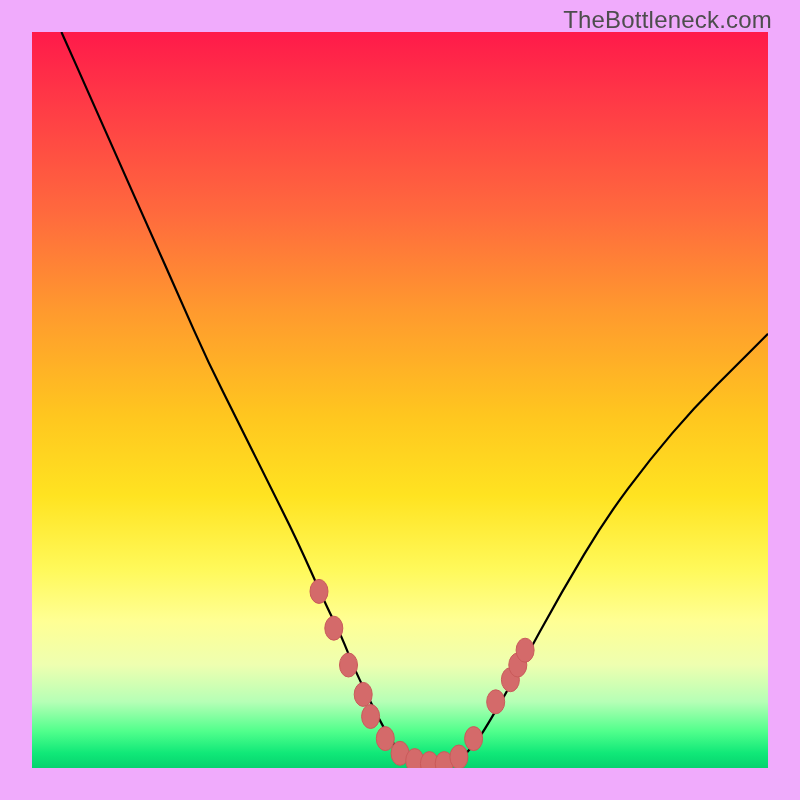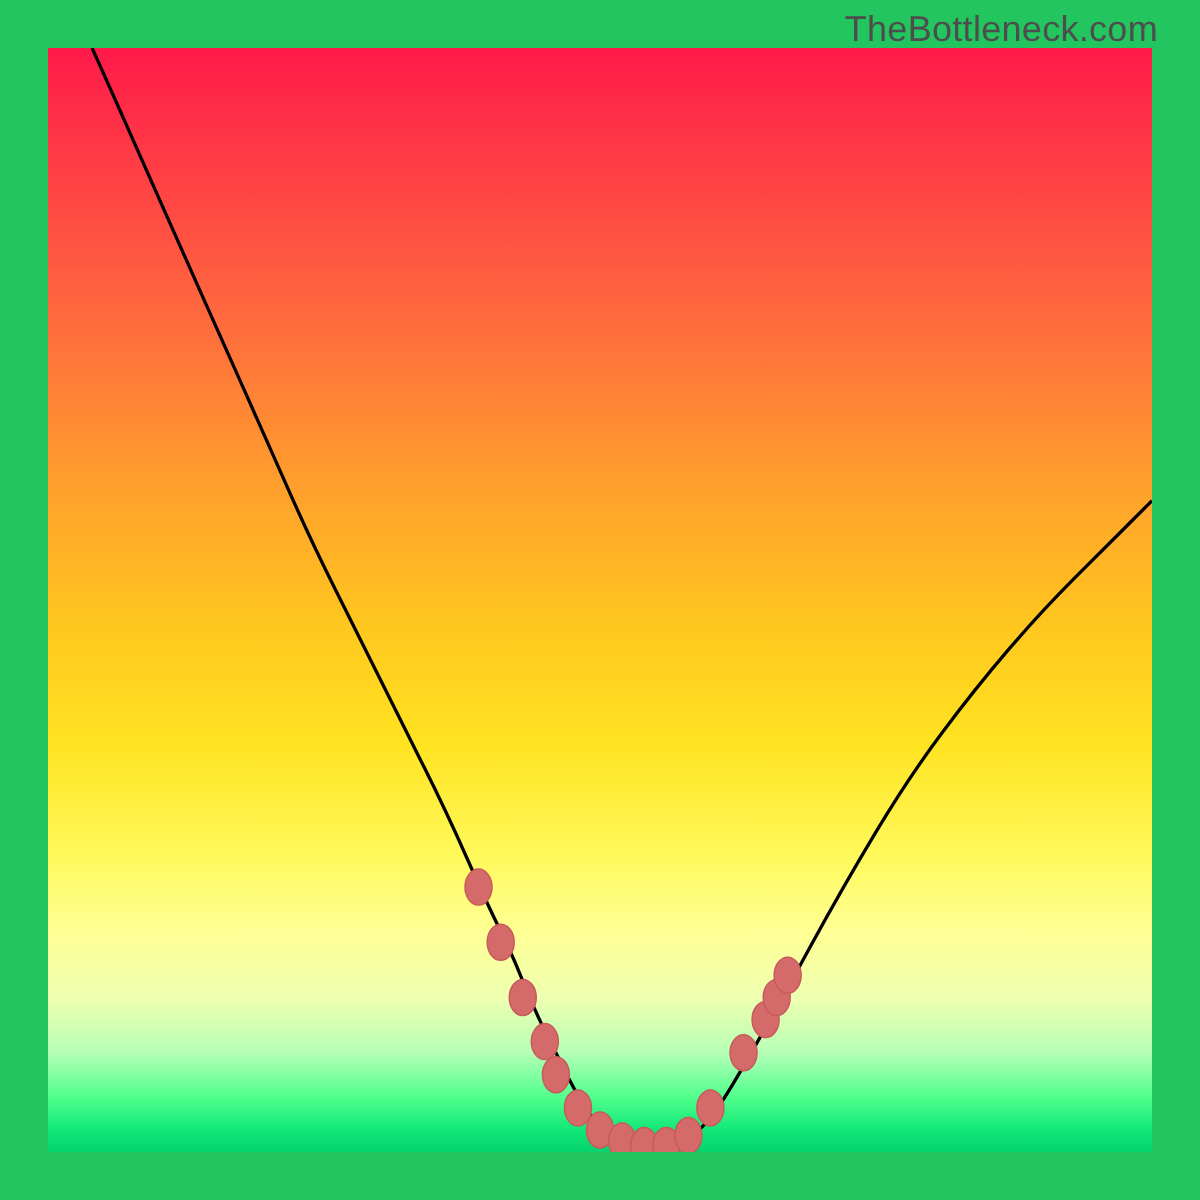--- a/index.html
+++ b/index.html
@@ -9,21 +9,21 @@
     height: 800px;
     overflow: hidden;
     background: #000;
     font-family: Arial, Helvetica, sans-serif;
   }
   .frame {
     position: absolute;
     top: 0; left: 0;
     width: 800px;
     height: 800px;
-    background: #22c55e;
+    background: #f0abfc;
   }
   .plot-area {
     position: absolute;
     top: 32px;
     left: 32px;
     width: 736px;
     height: 736px;
     overflow: hidden;
   }
   .gradient-bg {

